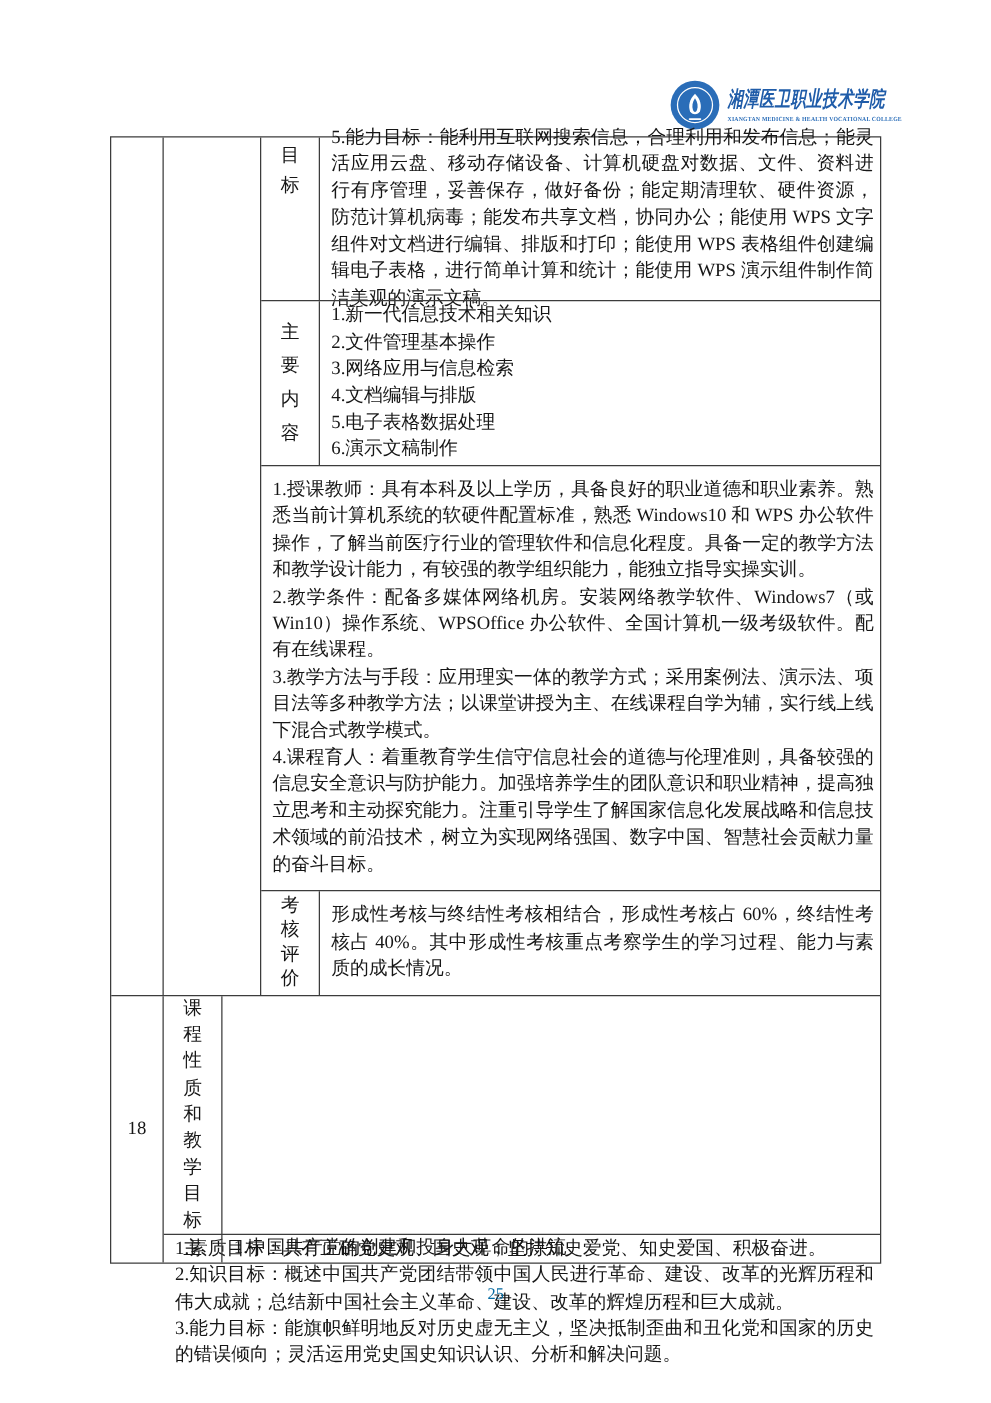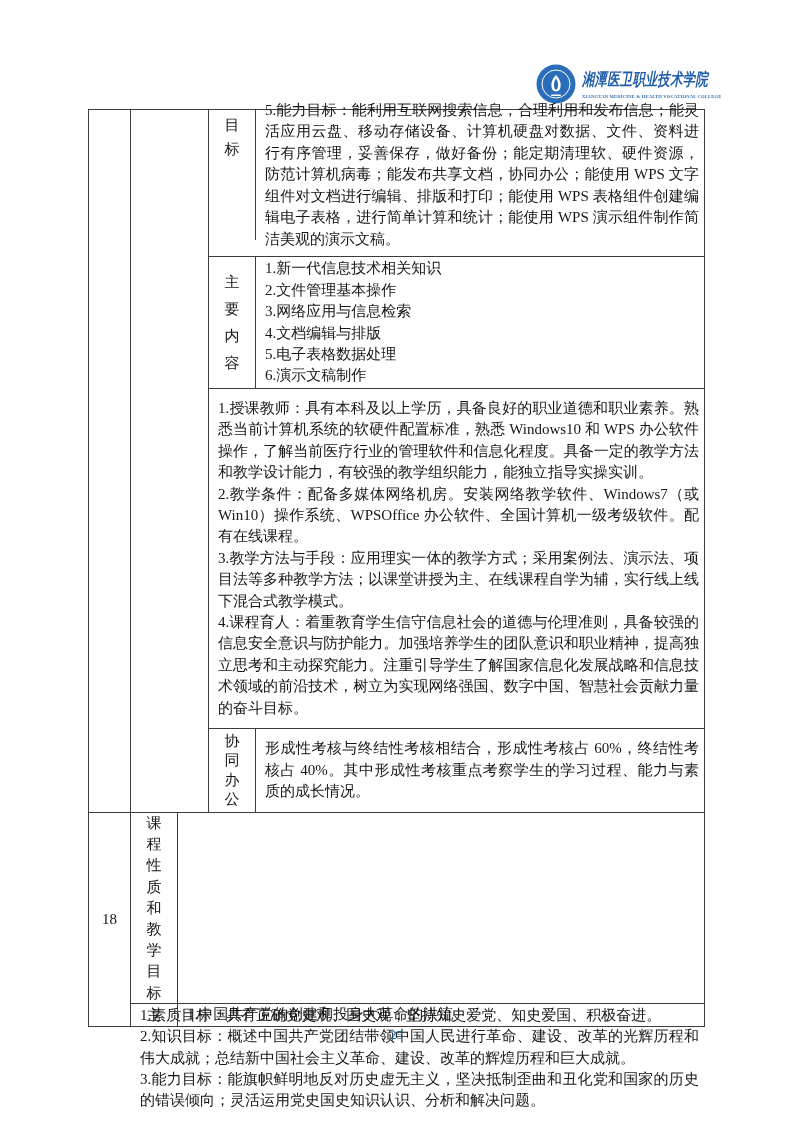--- a/index.html
+++ b/index.html
@@ -69,21 +69,21 @@
     width:100%;
     line-height:21.4px;
     white-space:pre-line;
     text-align:justify;
   }
 
   
   .row-goal     { height:130px; }
   .row-goal .cell-label { align-items:flex-start; }
   .row-goal .vlabel { padding-top:3px; line-height:24px; }
-  .row-main     { height:132px;margin-top:16px; }
+  .row-main     { height:132px; }
   .row-teach    { height:340px; }
   .row-assess   { height:84px; }
   .row-assess .vlabel { line-height:19.5px; }
   .row-nature   { height:190px;flex-direction:column; }
   .row-nature .vlabel { line-height:21.2px; }
   .row-zhu      { height:23px; }
   .row-zhu .vlabel { line-height:15px; }
   .row-zhu .cell-content { padding-top:0; padding-bottom:0; }
 
   
@@ -147,21 +147,21 @@
         <div class="cell-content">
           <div class="content-inner">1.授课教师：具有本科及以上学历，具备良好的职业道德和职业素养。熟悉当前计算机系统的软硬件配置标准，熟悉 Windows10 和 WPS 办公软件操作，了解当前医疗行业的管理软件和信息化程度。具备一定的教学方法和教学设计能力，有较强的教学组织能力，能独立指导实操实训。
 2.教学条件：配备多媒体网络机房。安装网络教学软件、Windows7（或 Win10）操作系统、WPSOffice 办公软件、全国计算机一级考级软件。配有在线课程。
 3.教学方法与手段：应用理实一体的教学方式；采用案例法、演示法、项目法等多种教学方法；以课堂讲授为主、在线课程自学为辅，实行线上线下混合式教学模式。
 4.课程育人：着重教育学生信守信息社会的道德与伦理准则，具备较强的信息安全意识与防护能力。加强培养学生的团队意识和职业精神，提高独立思考和主动探究能力。注重引导学生了解国家信息化发展战略和信息技术领域的前沿技术，树立为实现网络强国、数字中国、智慧社会贡献力量的奋斗目标。</div>
         </div>
       </div>
 
       <div class="subrow row-assess">
         <div class="cell-label">
-          <span class="vlabel">协同办公</span>
+          <span class="vlabel">考核评价</span>
         </div>
         <div class="cell-content">
           <div class="content-inner">形成性考核与终结性考核相结合，形成性考核占 60%，终结性考核占 40%。其中形成性考核重点考察学生的学习过程、能力与素质的成长情况。</div>
         </div>
       </div>
 
     </div>
   </div>
 
   <div class="group">

